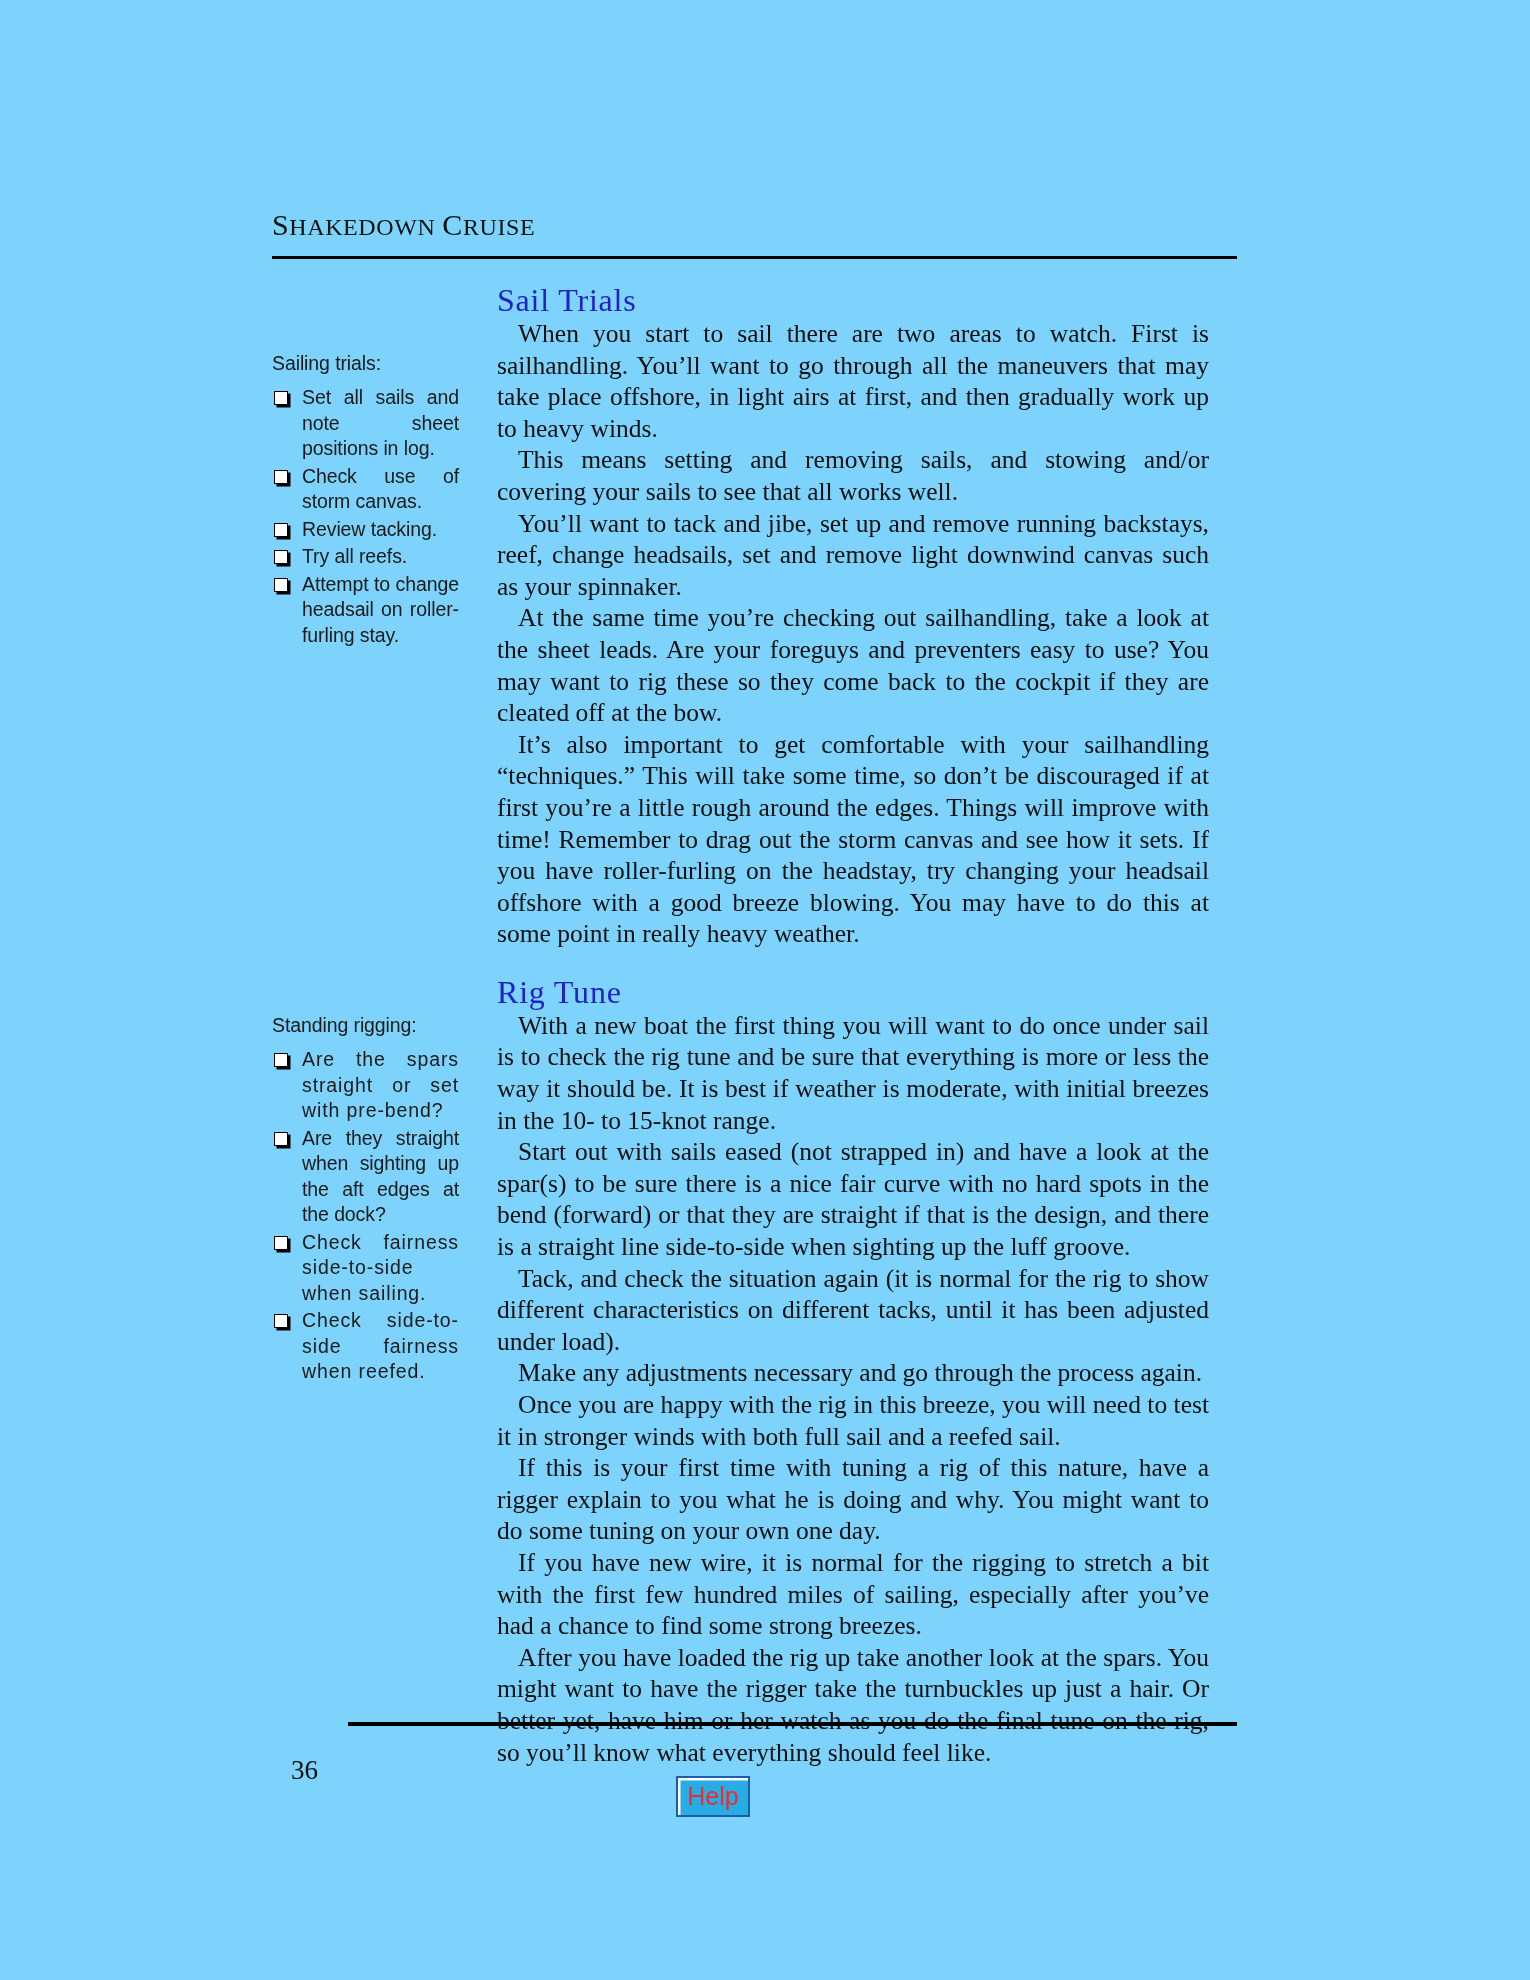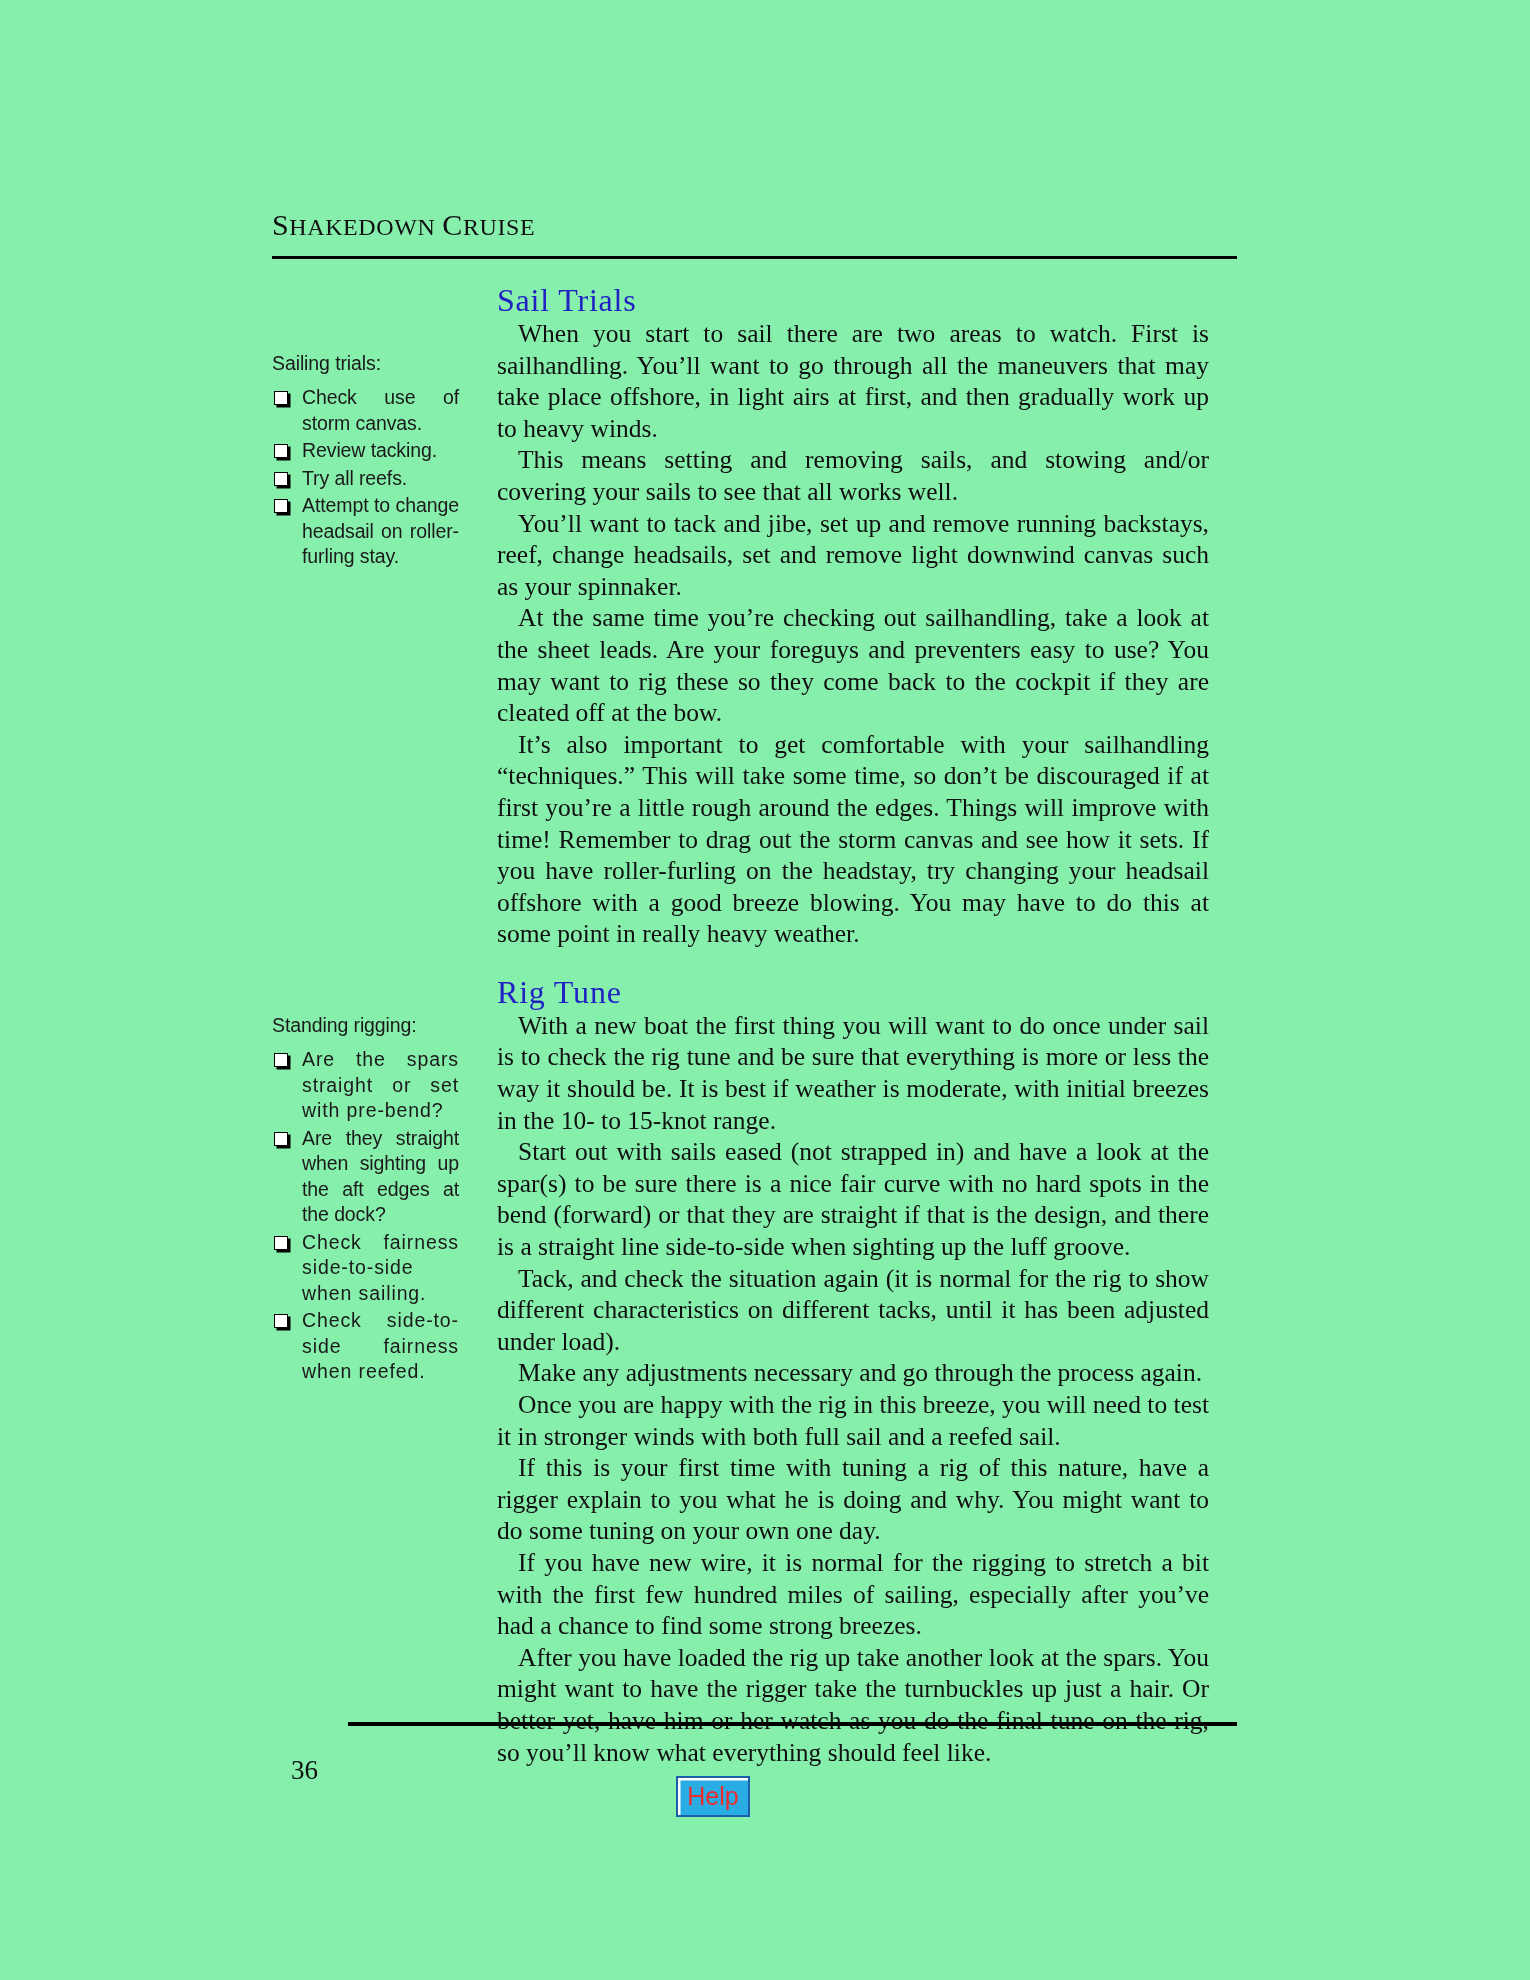--- a/index.html
+++ b/index.html
@@ -14,21 +14,21 @@
     color: #000000;
     position: relative;
     overflow: hidden;
   }
 
   .page {
     position: absolute;
     left: 0; top: 0;
     width: 1530px;
     height: 1980px;
-    background: #86efac;
+    background: #7dd3fc;
   }
 
   
   .running-head {
     position: absolute;
     left: 272px;
     top: 208px;
     width: 700px;
     font-family: "Liberation Serif", serif;
     font-size: 25px;
@@ -172,20 +172,24 @@
     <span class="cap">S</span><span class="sc">HAKEDOWN</span>
     <span class="cap">C</span><span class="sc">RUISE</span>
   </div>
   <div class="head-rule"></div>
 
   <div class="sidebar sidebar-1">
     <div class="side-title">Sailing trials:</div>
     <ul class="side-list">
       <li class="side-item">
         <span class="box"></span>
+        <span>Set all sails and note sheet positions in log.</span>
+      </li>
+      <li class="side-item">
+        <span class="box"></span>
         <span>Check use of storm canvas.</span>
       </li>
       <li class="side-item">
         <span class="box"></span>
         <span>Review tacking.</span>
       </li>
       <li class="side-item">
         <span class="box"></span>
         <span>Try all reefs.</span>
       </li>

